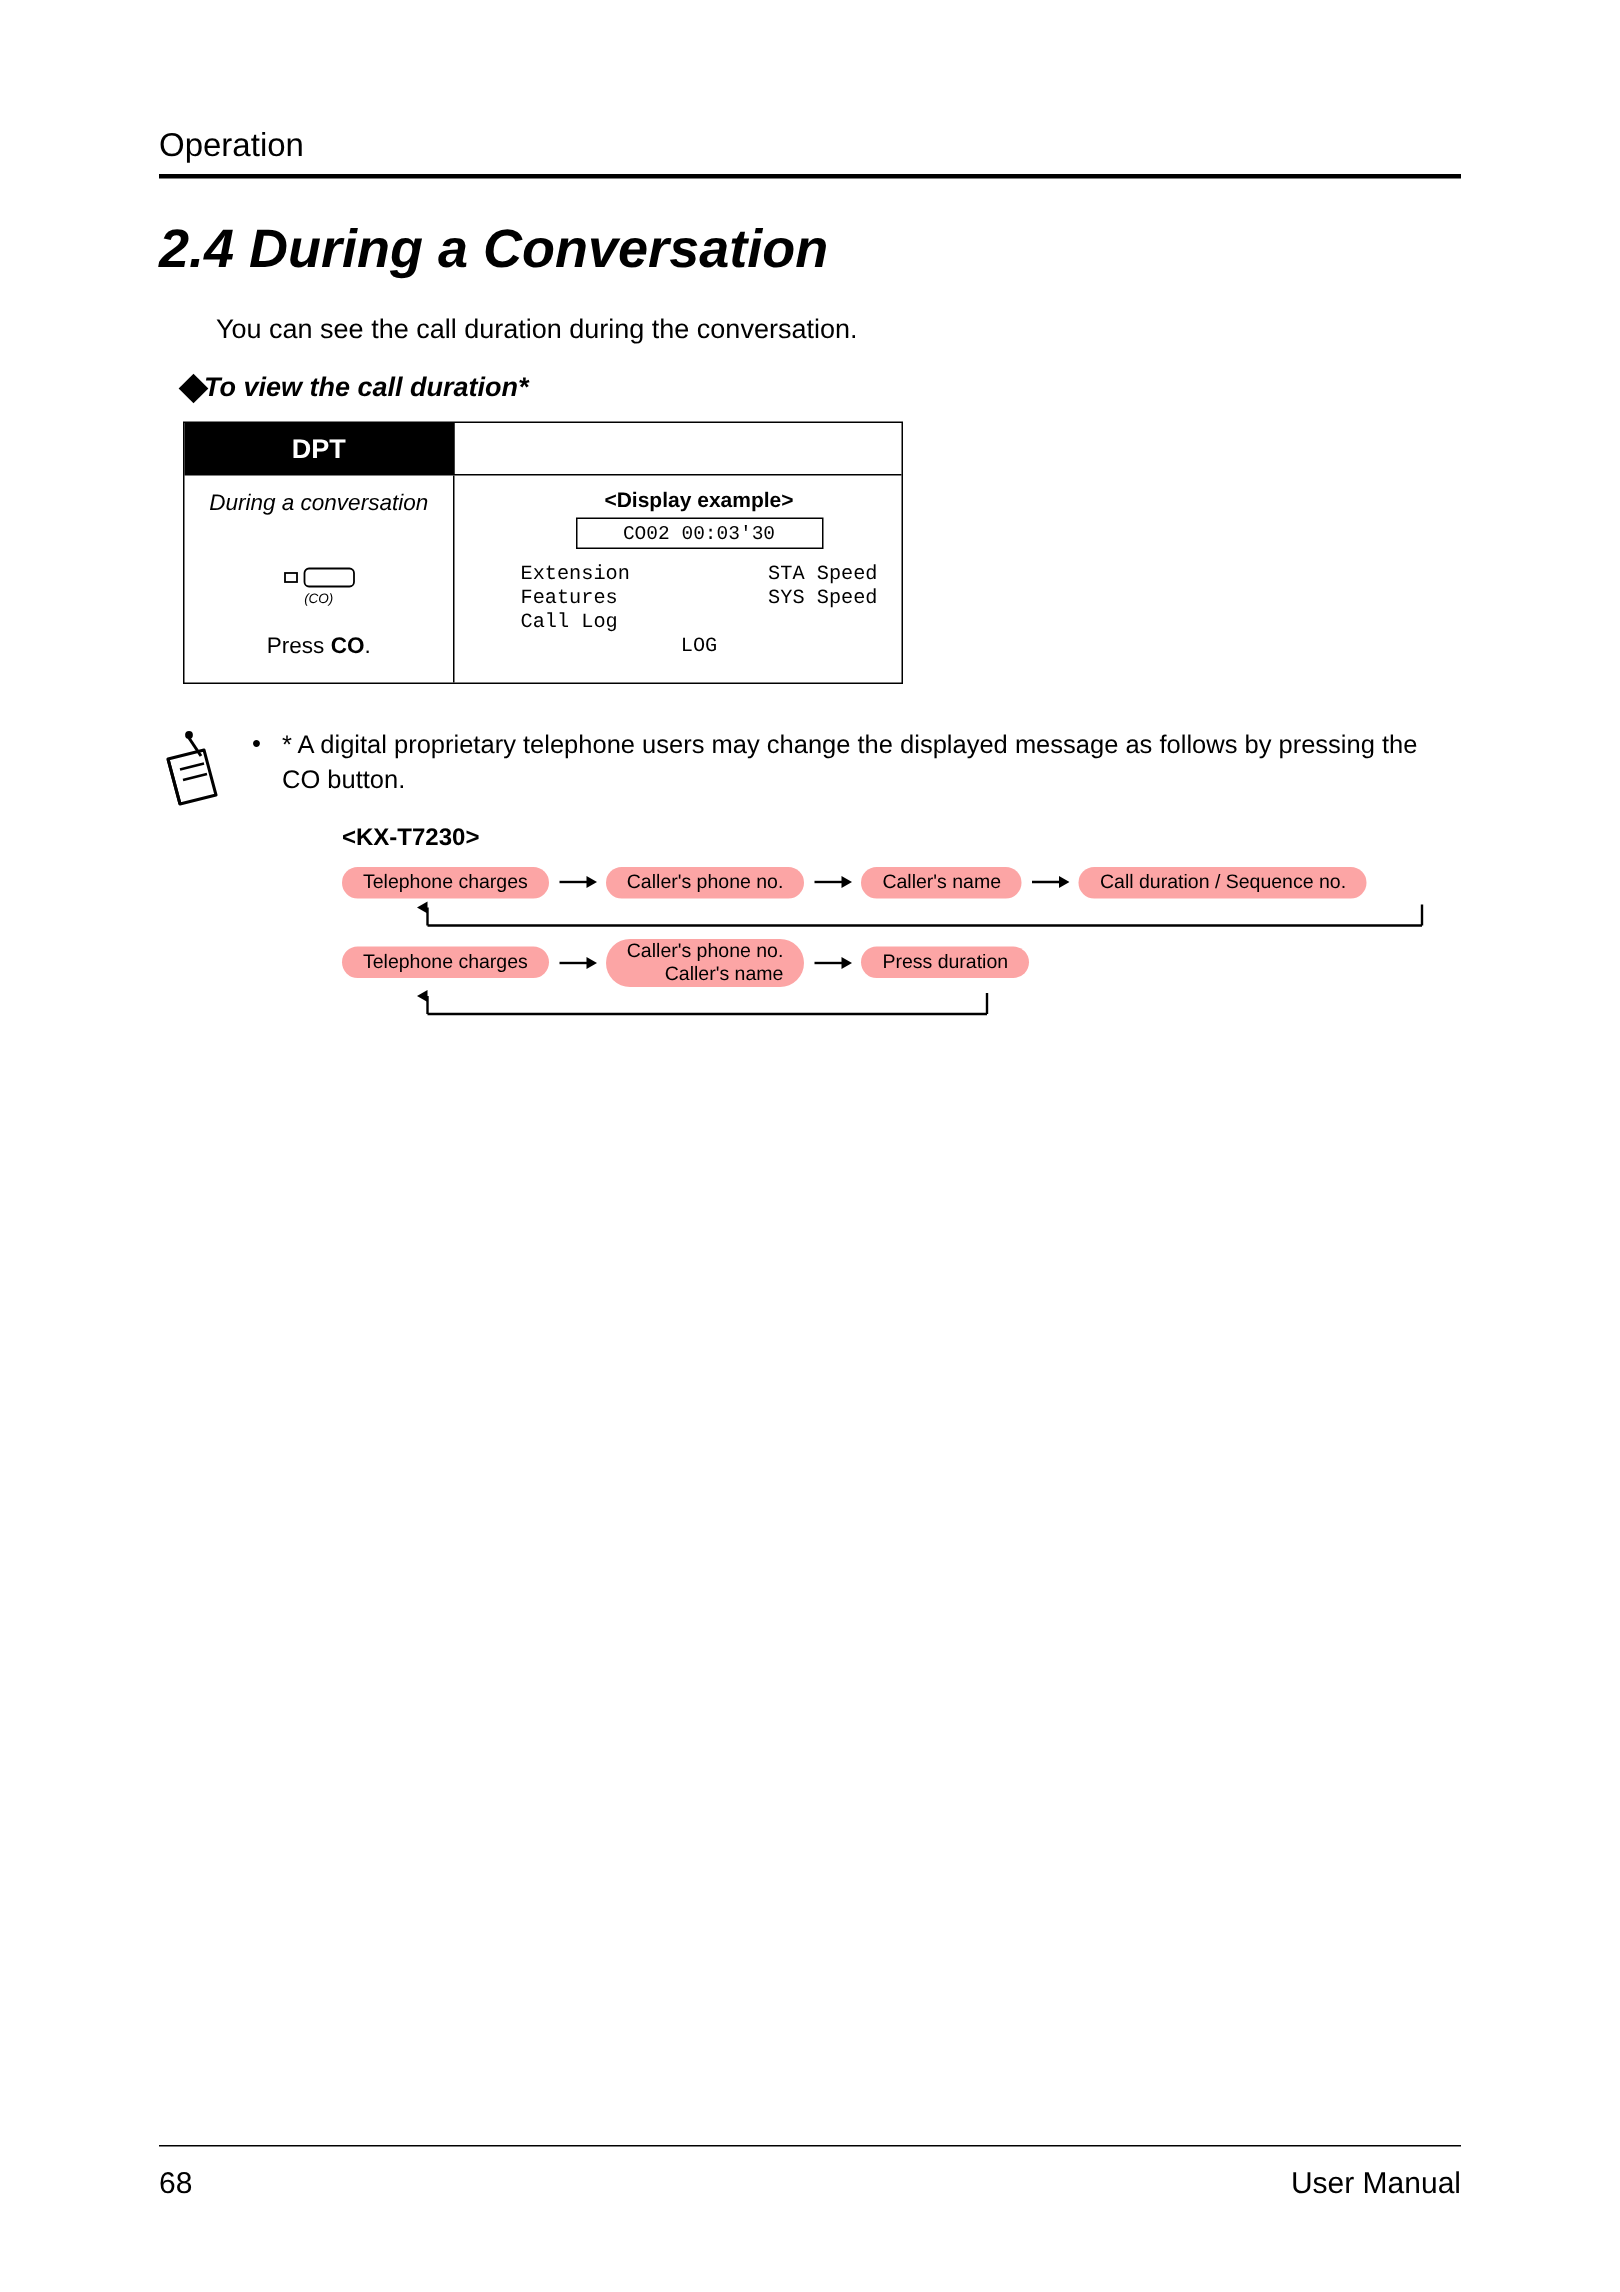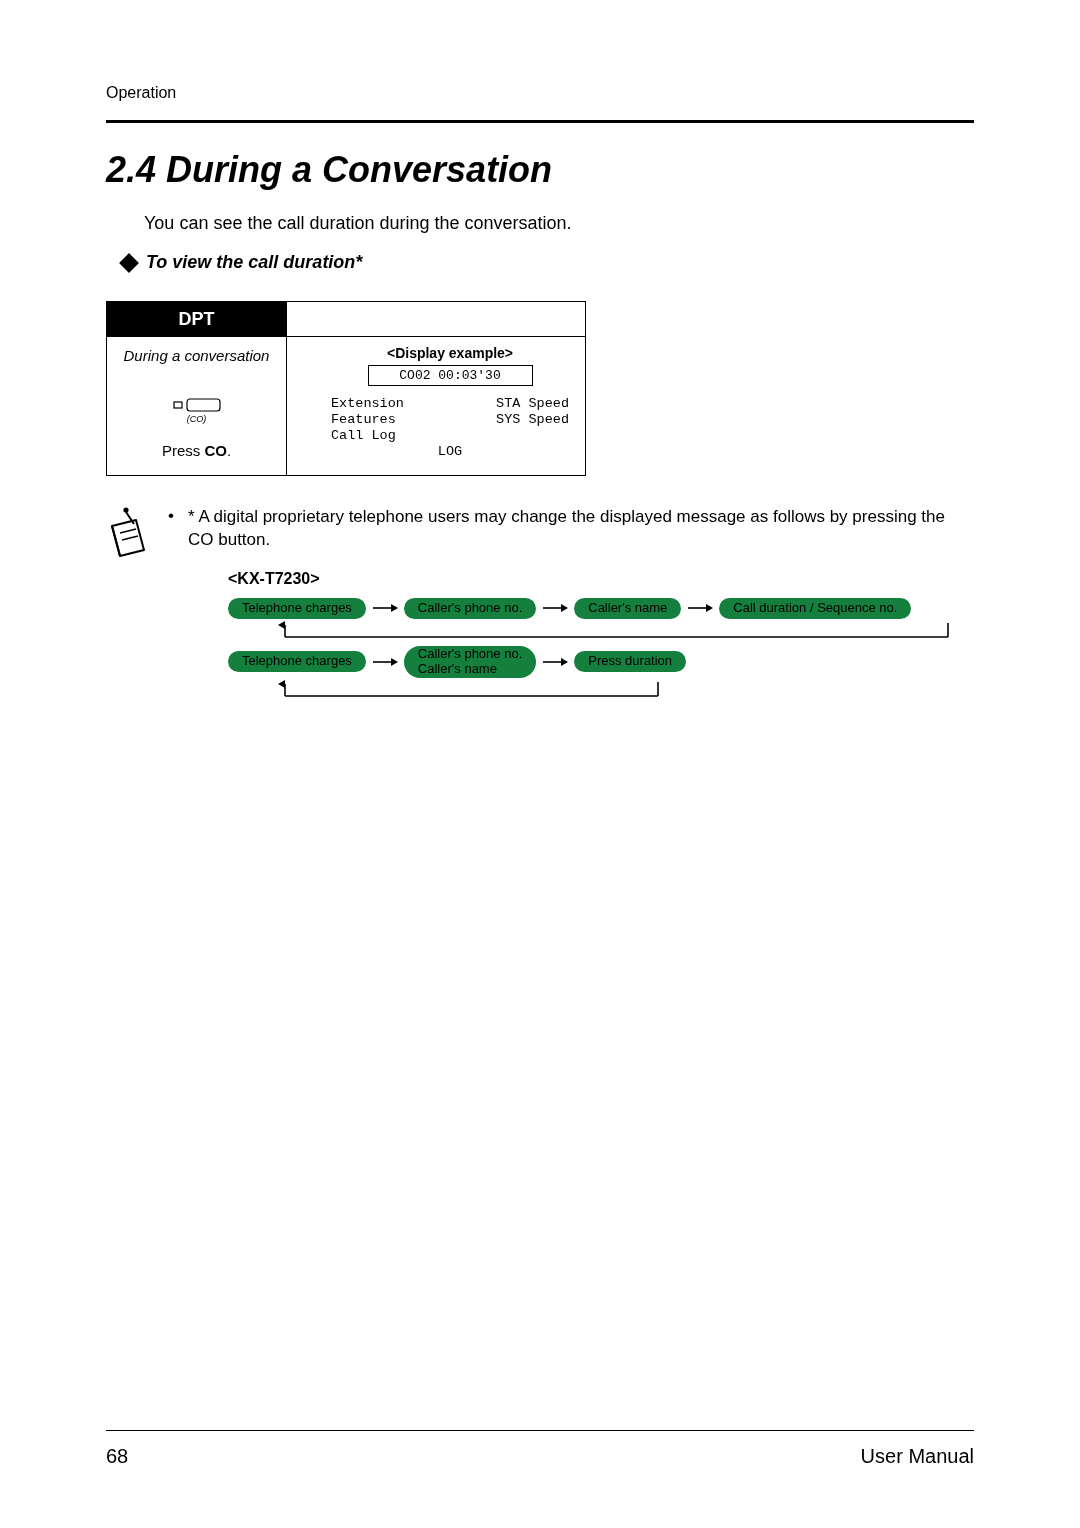--- a/index.html
+++ b/index.html
@@ -3,44 +3,44 @@
 <meta charset="utf-8">
 <style>
   * { box-sizing: border-box; margin: 0; padding: 0; }
   html, body { background: #fff; }
   body { font-family: Arial, Helvetica, sans-serif; color: #000; }
   .page {
     width: 1080px; height: 1528px; margin: 0 auto;
     padding: 84px 106px 60px 106px;
     position: relative;
   }
-  .running-head { font-size: 16px; margin-bottom: 18px; }
+  .running-head { font-size: 22px; margin-bottom: 6px; }
   .thick-rule { border: none; border-top: 3px solid #000; margin-bottom: 26px; }
   .thin-rule { border: none; border-top: 1px solid #000; }
   .h-section {
     font-family: Arial, sans-serif;
     font-weight: bold; font-style: italic;
     font-size: 36px; margin-bottom: 22px;
   }
   .h-subsection {
     font-weight: bold; font-style: italic;
     font-size: 26px; margin-bottom: 18px;
   }
   .body-text { font-size: 18px; margin-left: 38px; margin-bottom: 18px; }
   .view-line {
-    display: flex; align-items: center; gap: 10px;
-    margin-left: 16px; margin-bottom: 28px; font-size: 18px;
+    display: flex; align-items: center; 
+    margin-left: 16px; margin-bottom: 12px; font-size: 18px;
   }
   .diamond {
     width: 14px; height: 14px; background: #000;
     transform: rotate(45deg); display: inline-block; flex: 0 0 14px;
   }
   .view-text { font-weight: bold; font-style: italic; }
 
-  .dpt-wrap { }
+  .dpt-wrap { margin-left: 16px; }
   .dpt-box {
     border: 1.5px solid #000; width: 480px;
     display: flex; flex-direction: column;
   }
   .dpt-row1 { display: flex; }
   .dpt-cell-black {
     background: #000; color: #fff; font-weight: bold;
     width: 180px; height: 34px; display: flex;
     align-items: center; justify-content: center; font-size: 18px;
     border-right: 1.5px solid #000;
@@ -78,22 +78,22 @@
   .note-icon { flex: 0 0 44px; }
   .note-body { flex: 1; font-size: 17px; }
   .note-body .bullet-row { display: flex; gap: 12px; }
   .note-body .bullet-dot { flex: 0 0 8px; }
   .note-body .bullet-text { flex: 1; line-height: 1.35; }
 
   .model-label { font-weight: bold; font-size: 16px; margin: 18px 0 10px 60px; }
 
   .flow-row { margin-left: 60px; display: flex; align-items: center; gap: 6px; flex-wrap: nowrap; }
   .pill {
-    background: #15803d; border-radius: 16px;
-    padding: 3px 14px; font-size: 13px; text-align: left;
+    background: #fca5a5; border-radius: 16px;
+    padding: 3px 14px; font-size: 13px; text-align: right;
     line-height: 1.15; white-space: nowrap;
   }
   .pill.two-line { white-space: normal; padding: 1px 14px; }
   .arrow-svg { flex: 0 0 26px; }
   .cycle-line { margin-left: 60px; margin-top: 0; }
 
   .footer {
     position: absolute; left: 106px; right: 106px; bottom: 60px; text-align: right;
   }
   .footer .thin-rule { margin-bottom: 14px; }

